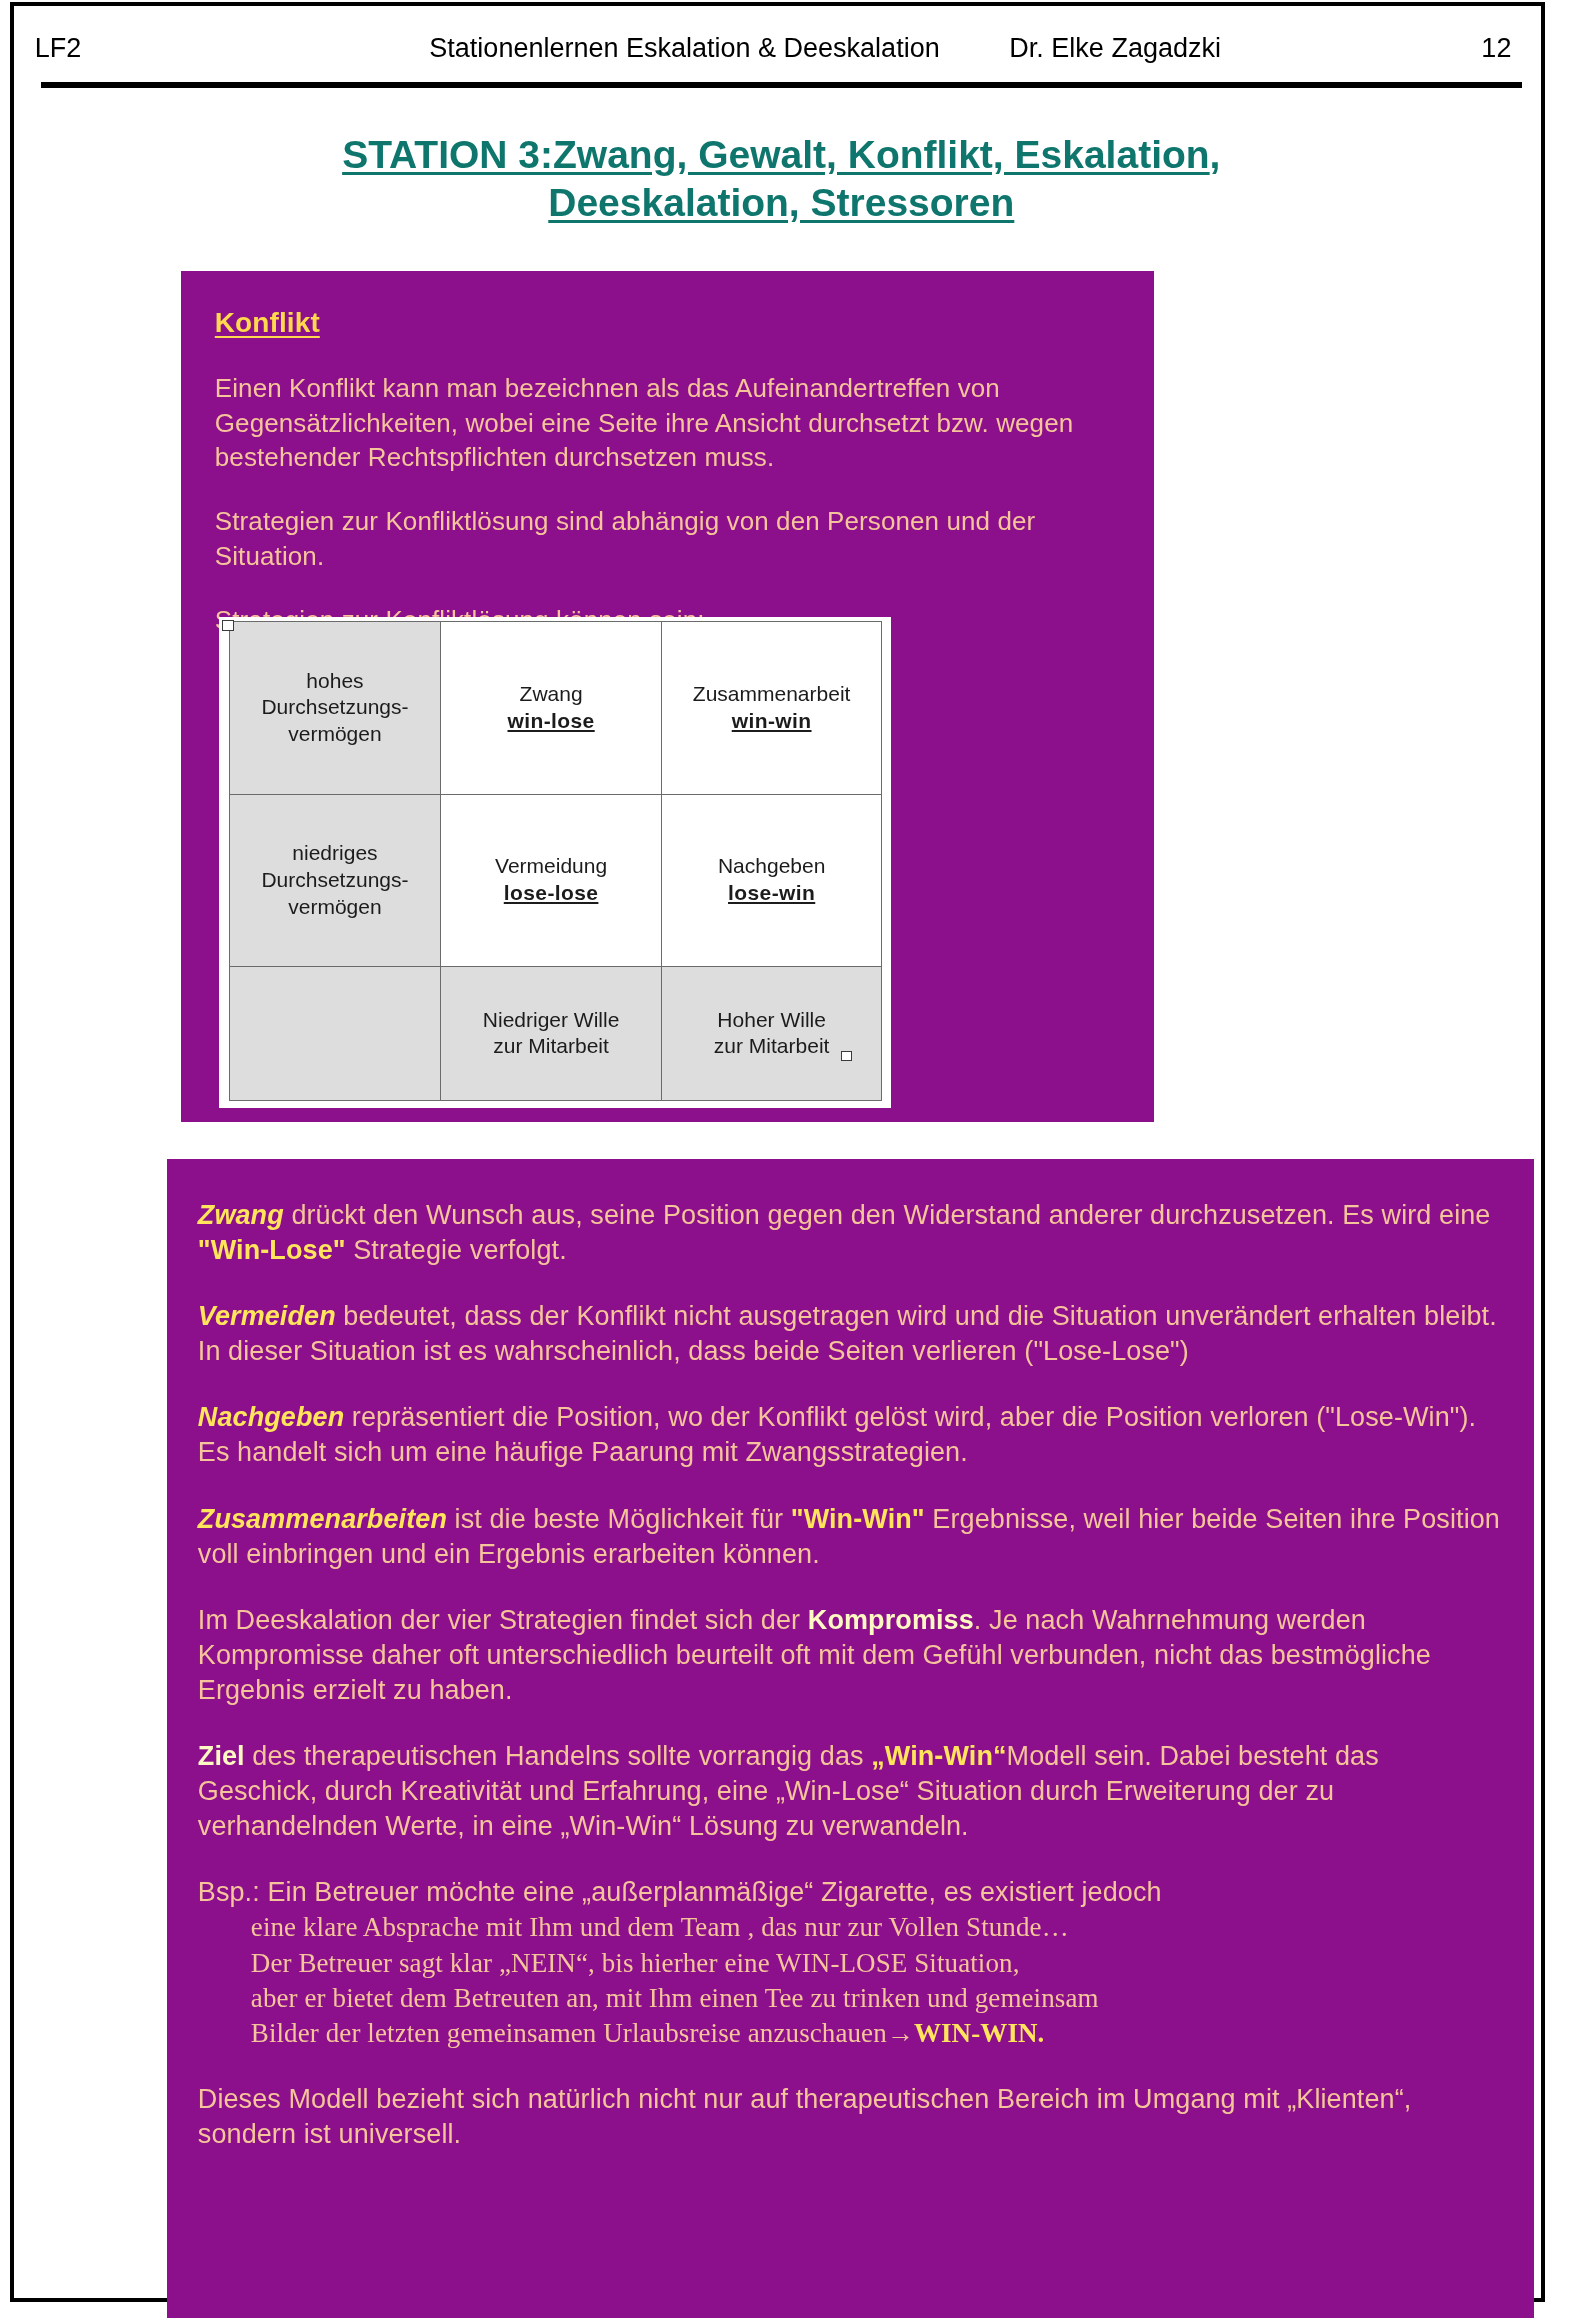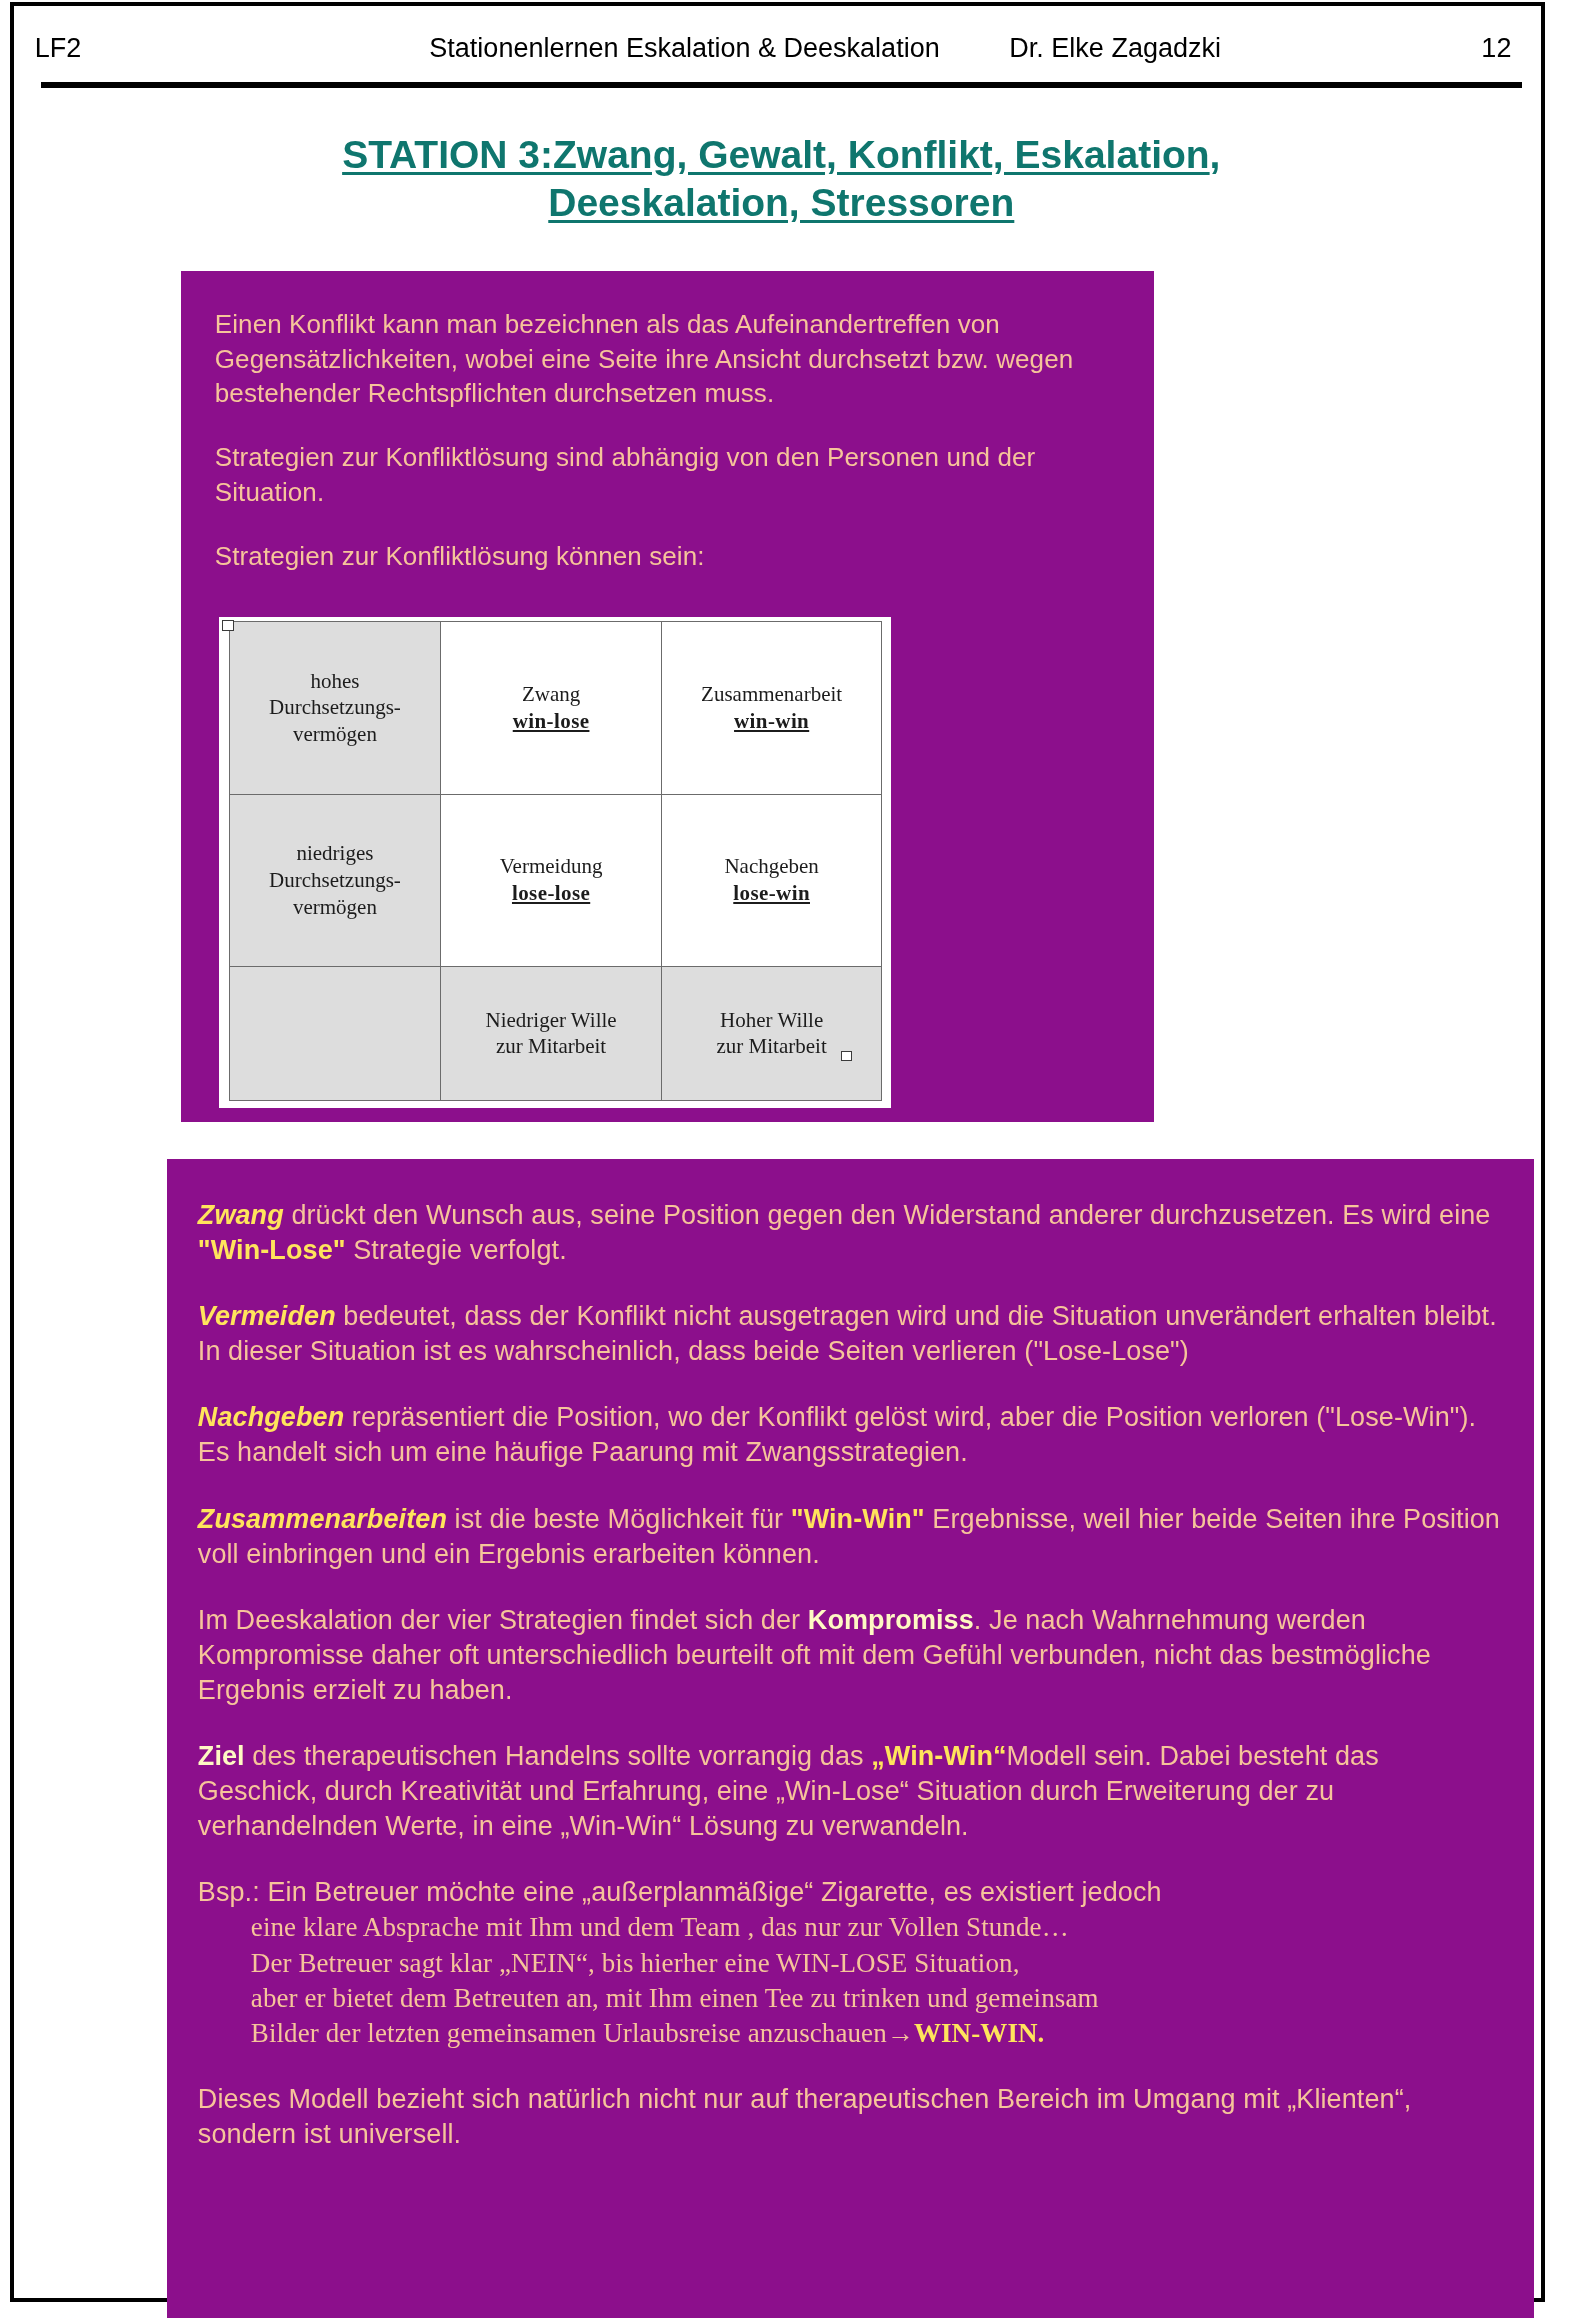--- a/index.html
+++ b/index.html
@@ -124,21 +124,20 @@
     padding: 4.2px 8.4px 7px 9.8px;
     box-sizing: border-box;
   }
   .matrix {
     width: 100%;
     height: 100%;
     border-collapse: collapse;
     table-layout: fixed;
     border: 1.4px solid #6b6b6b;
     box-sizing: border-box;
-    font-family: Liberation Serif, serif;
   }
   .matrix td {
     border: 1.4px solid #6b6b6b;
     text-align: center;
     vertical-align: middle;
     font-size: 21px;
     line-height: 1.28;
     color: #1c1c1c;
     padding: 5.6px 4.2px;
   }
@@ -180,20 +179,21 @@
     <span class="hdr-page">12</span>
   </div>
   <div class="header-rule"></div>
 
   <div class="title-block">
     <span class="u">STATION 3:Zwang, Gewalt, Konflikt, Eskalation</span><span>,</span><br>
     <span class="u">Deeskalation, Stressoren</span>
   </div>
 
   <div class="panel panel-konflikt">
+    <div class="p-head">Konflikt</div>
     <p class="p-body">Einen Konflikt kann man bezeichnen als das Aufeinandertreffen von Gegensätzlichkeiten, wobei eine Seite ihre Ansicht durchsetzt bzw. wegen bestehender Rechtspflichten durchsetzen muss.</p>
     <p class="p-body">Strategien zur Konfliktlösung sind abhängig von den Personen und der Situation.</p>
     <p class="p-body tight">Strategien zur Konfliktlösung können sein:</p>
   </div>
 
   <div class="matrix-wrap">
     <table class="matrix">
       <tbody>
           <tr class="r1">
         <td class="axis">

